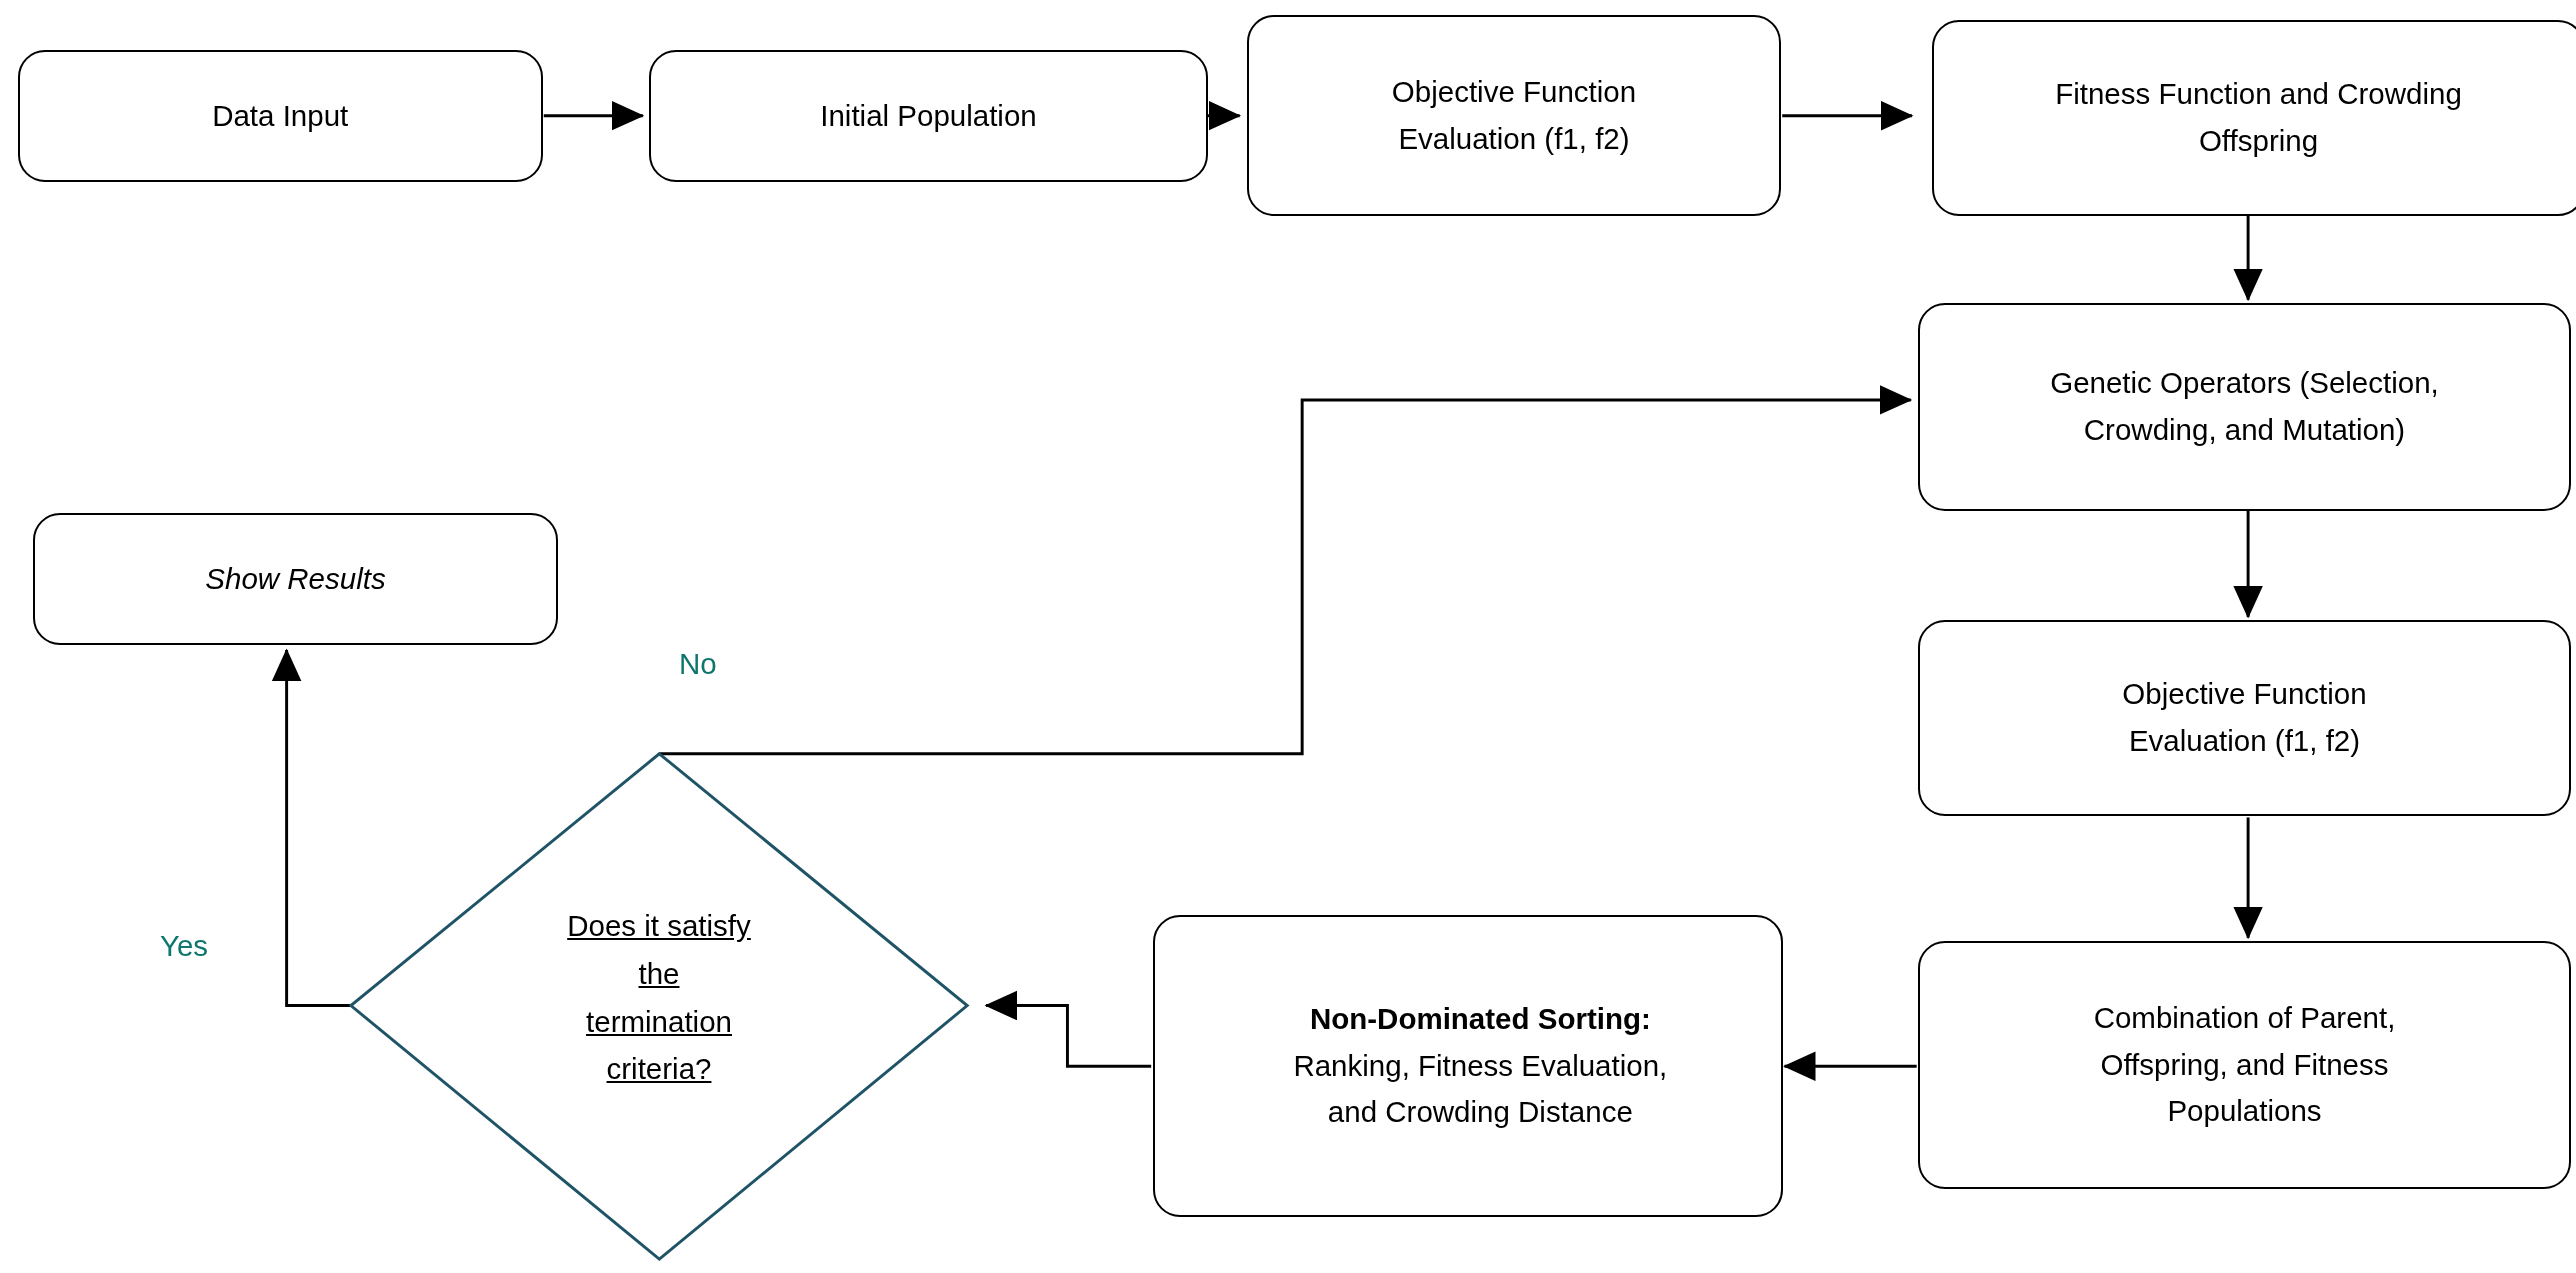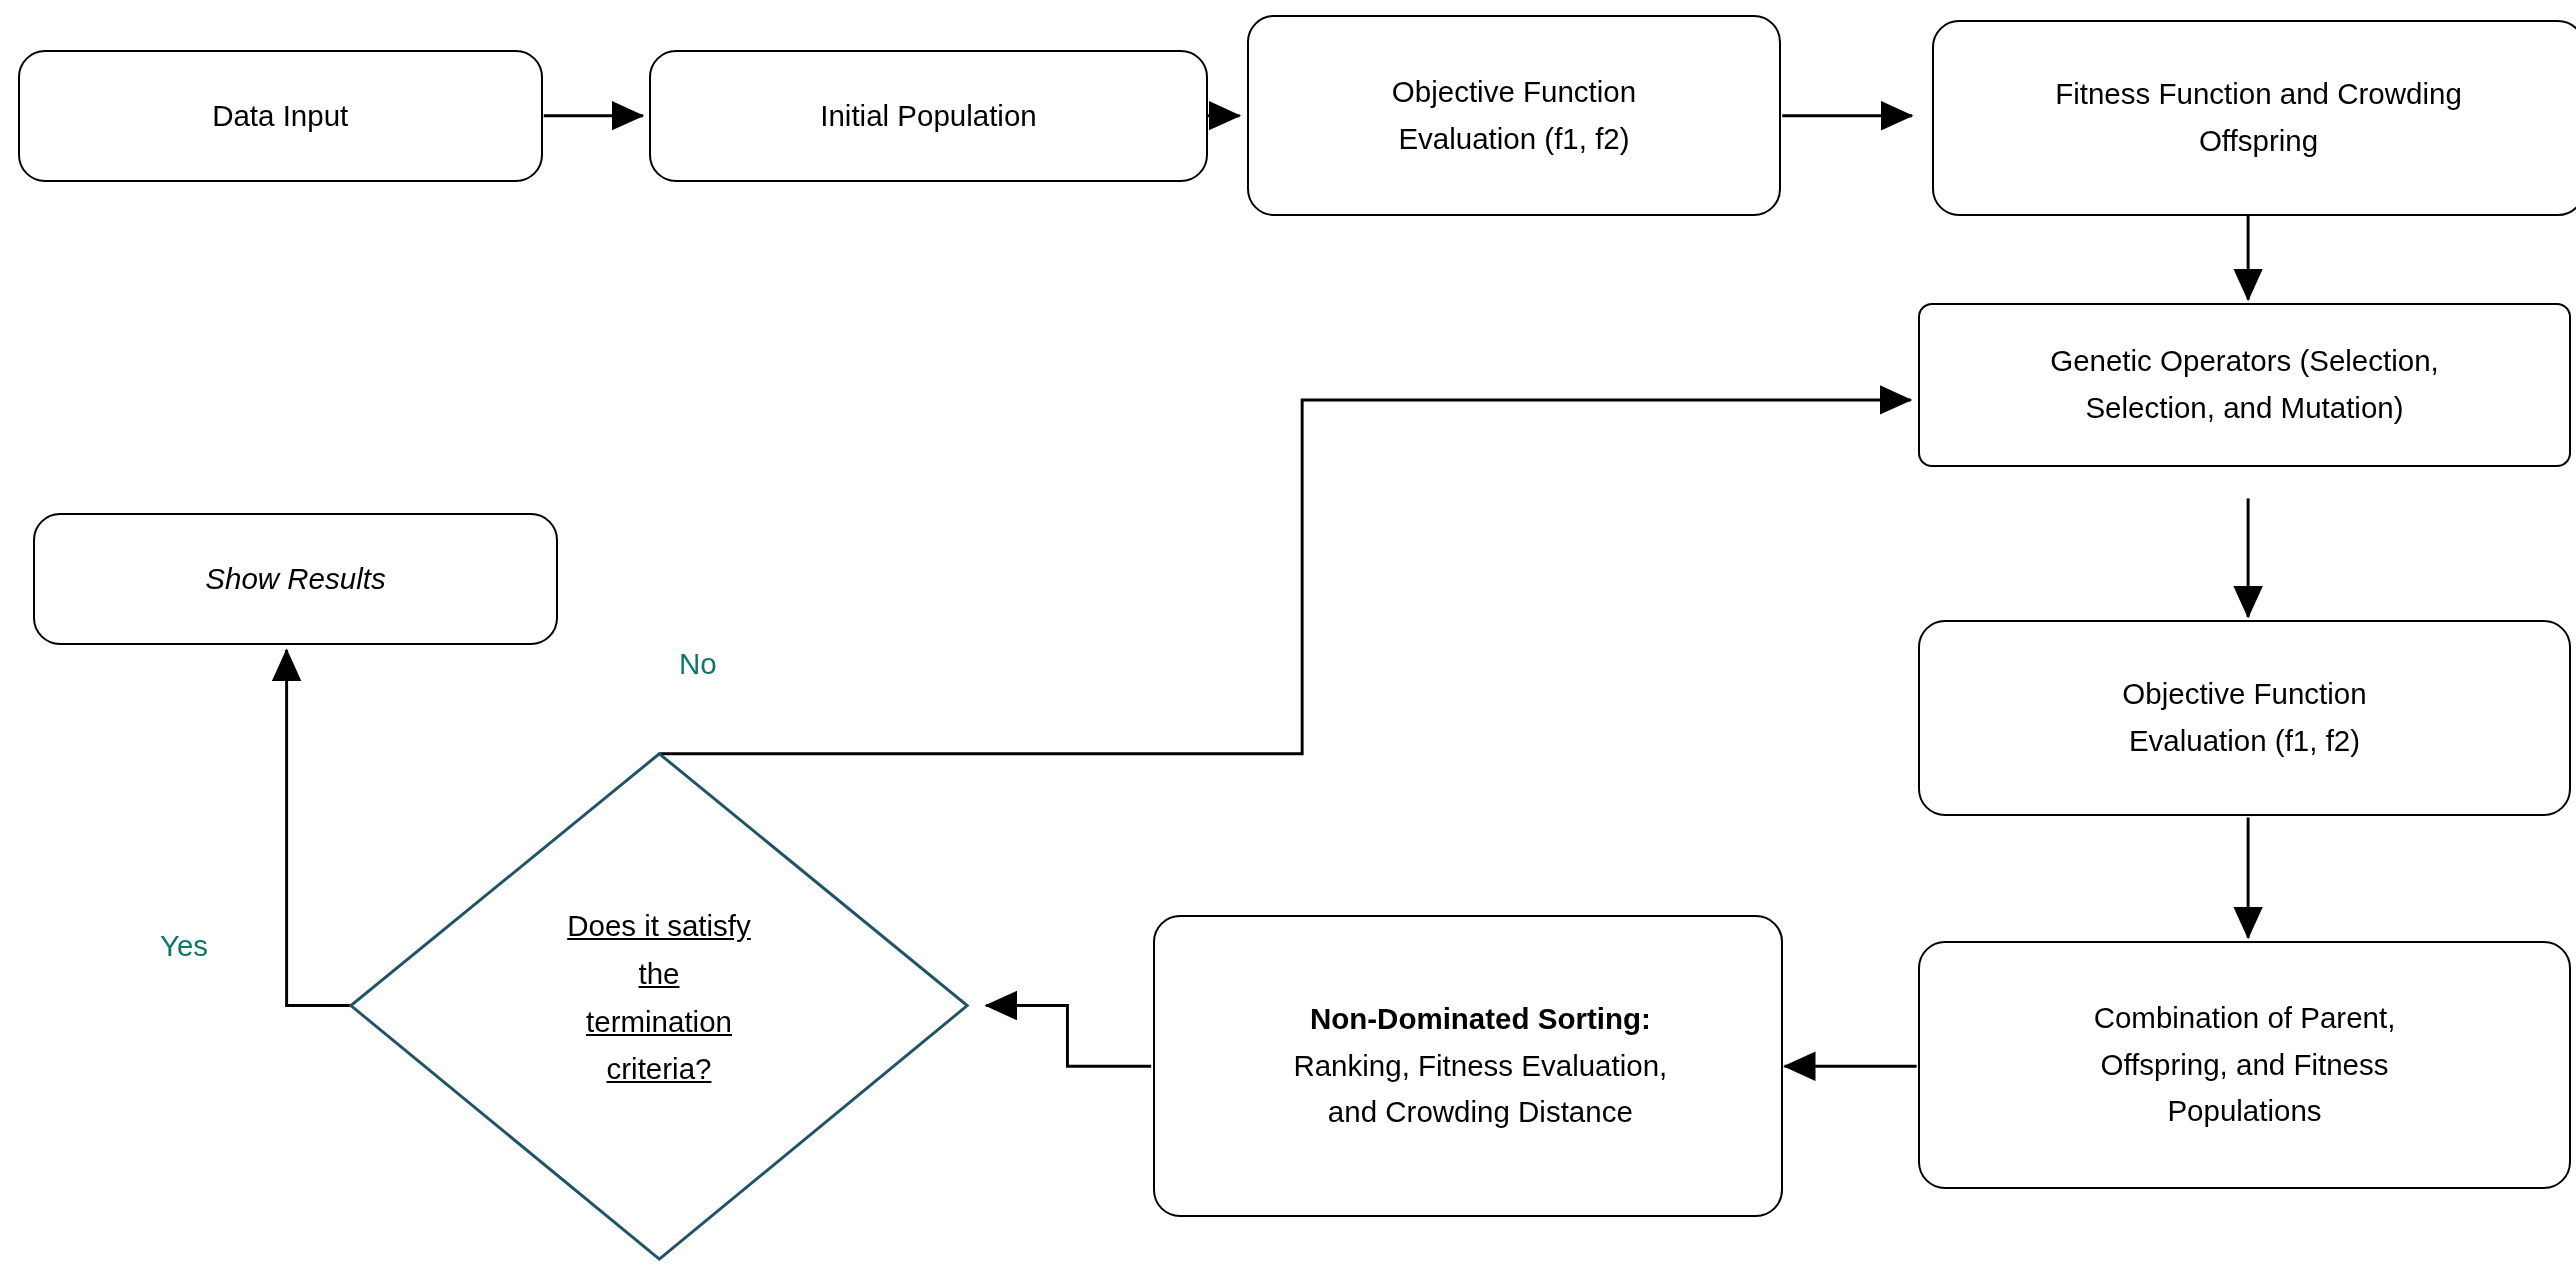--- a/index.html
+++ b/index.html
@@ -108,23 +108,23 @@
   <div class="node" style="left:1247px; top:15.3px; width:534px; height:201px;">
     <span class="ln">Objective Function</span>
     <span class="ln">Evaluation (f1, f2)</span>
   </div>
 
   <div class="node" style="left:1918px; top:20px; width:653px; height:196px;margin-left:14px;">
     <span class="ln">Fitness Function  and Crowding</span>
     <span class="ln">Offspring</span>
   </div>
 
-  <div class="node" style="left:1918px; top:303px; width:653px; height:164px;border-radius:14px;">
+  <div class="node" style="left:1918px; top:303px; width:653px; height:208px;">
     <span class="ln">Genetic Operators (Selection,</span>
-    <span class="ln">Selection,  and Mutation)</span>
+    <span class="ln">Crowding,  and Mutation)</span>
   </div>
 
   <div class="node" style="left:1918px; top:620px; width:653px; height:196px;">
     <span class="ln">Objective Function</span>
     <span class="ln">Evaluation  (f1, f2)</span>
   </div>
 
   <div class="node" style="left:1918px; top:941px; width:653px; height:248px;">
     <span class="ln">Combination of Parent,</span>
     <span class="ln">Offspring,  and Fitness</span>

